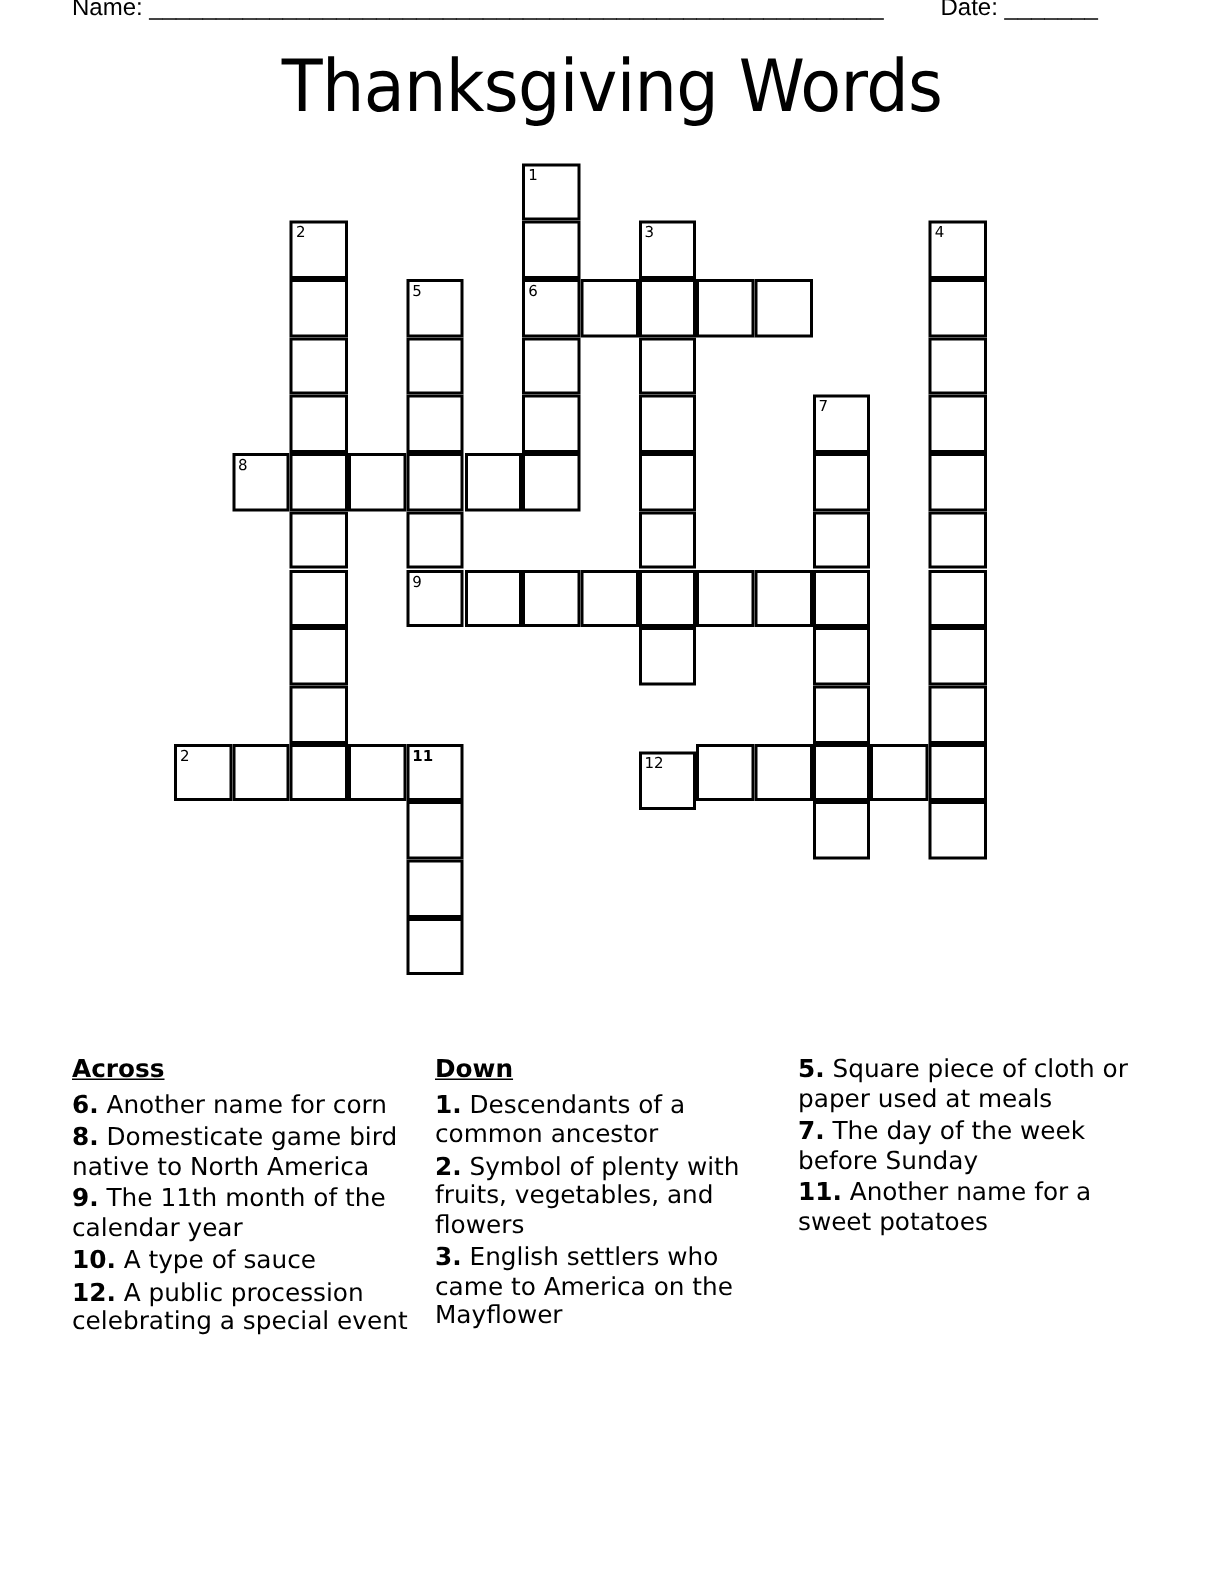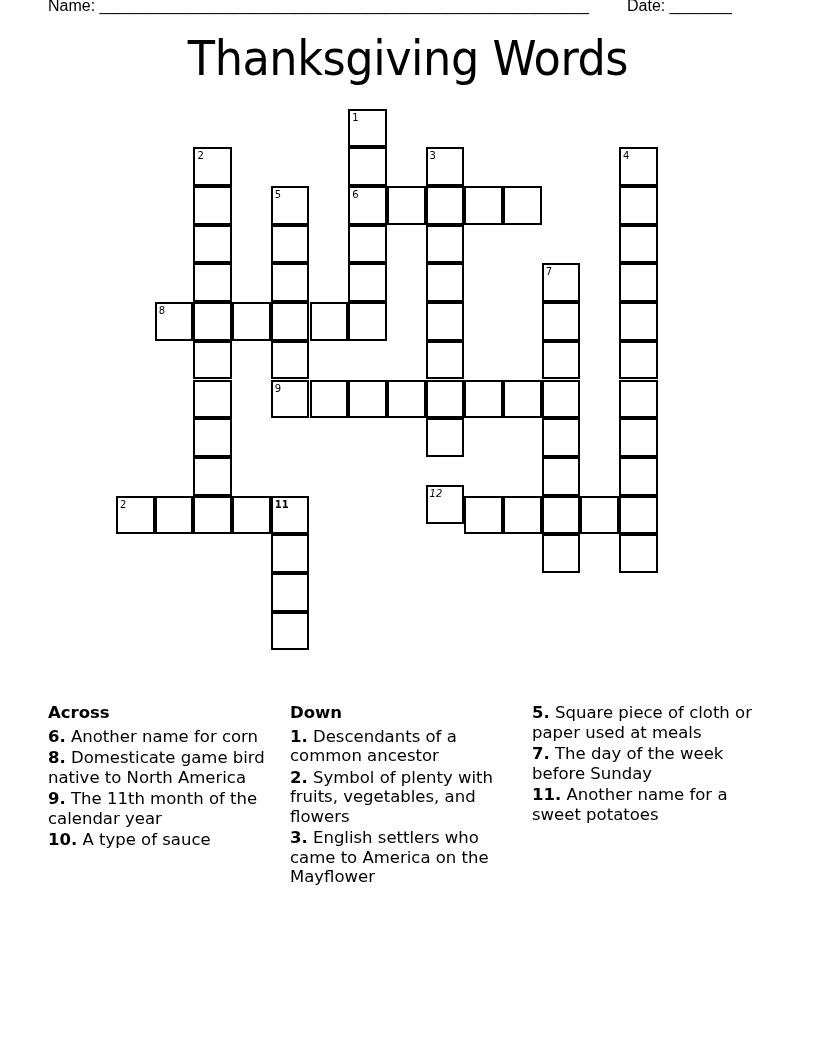--- a/index.html
+++ b/index.html
@@ -4,21 +4,21 @@
 <style>
   html, body { margin:0; padding:0; background:#fff; }
   body { width:816px; height:1056px; position:relative; overflow:hidden; color:#000; }
   .header-line { position:absolute; top:-3px; left:48px; font-family:"Liberation Sans", sans-serif; font-size:16px; white-space:pre; }
   .date-line { position:absolute; top:-3px; left:627px; font-family:"Liberation Sans", sans-serif; font-size:16px; white-space:pre; }
   .title { position:absolute; top:30px; left:0; width:816px; text-align:center; font-family:"DejaVu Sans", sans-serif; font-size:48px; letter-spacing:-0.5px; transform:scaleX(0.93); }
   .grid { position:absolute; left:0; top:0; width:816px; height:680px; }
   .cell { position:absolute; width:38.7px; height:38.7px; box-sizing:border-box; border:2px solid #000; background:#fff; margin-left:-1px; margin-top:-1px; }
   .cell .num { position:absolute; top:1px; left:2px; font-family:"DejaVu Sans", sans-serif; font-size:10px; line-height:11px; }
   .clues { position:absolute; top:703px; font-family:"DejaVu Sans", sans-serif; font-size:16.5px; line-height:19.5px; }
-  .clues .col-head { font-weight:bold; margin-bottom:4px; }
+  .clues .col-head { font-weight:bold; text-decoration:underline; margin-bottom:4px; }
   .clue { margin-bottom:2px; }
   .clue .n { font-weight:bold; }
   .col-across { left:48px; width:230px; }
   .col-down { left:290px; width:235px; }
   .col-down2 { left:532px; width:240px; }
 </style>
 </head>
 <body>
 
 <div class="header-line">Name: _______________________________________________________</div>
@@ -108,35 +108,36 @@
       <span class="num">2</span>
     </div>
     <div class="cell" style="left: 155.7px; top: 496.6px;"></div>
     <div class="cell" style="left: 233.1px; top: 496.6px;"></div>
     <div class="cell" style="left: 271.8px; top: 496.6px; font-weight: bold;">
       <span class="num">11</span>
     </div>
     <div class="cell" style="left: 271.8px; top: 535.3px;"></div>
     <div class="cell" style="left: 271.8px; top: 574px;"></div>
     <div class="cell" style="left: 271.8px; top: 612.7px;"></div>
-    <div class="cell" style="left: 426.6px; top: 486px; font-style: italic;">
+    <div class="cell" style="left: 426.6px; top: 502px;">
       <span class="num">12</span>
     </div>
     <div class="cell" style="left: 465.3px; top: 496.6px;"></div>
     <div class="cell" style="left: 504px; top: 496.6px;"></div>
     <div class="cell" style="left: 581.4px; top: 496.6px;"></div>
   </div>
 
 <div class="clues col-across">
   <div class="col-head">Across</div>
   <div id="across-list">
       <div class="clue"><span class="n">6.</span><span> Another name for corn</span></div>
       <div class="clue"><span class="n">8.</span><span> Domesticate game bird native to North America</span></div>
       <div class="clue"><span class="n">9.</span><span> The 11th month of the calendar year</span></div>
       <div class="clue"><span class="n">10.</span><span> A type of sauce</span></div>
+      <div class="clue"><span class="n">12.</span><span> A public procession celebrating a special event</span></div>
     </div>
 </div>
 <div class="clues col-down">
   <div class="col-head">Down</div>
   <div id="down-list">
       <div class="clue"><span class="n">1.</span><span> Descendants of a common ancestor</span></div>
       <div class="clue"><span class="n">2.</span><span> Symbol of plenty with fruits, vegetables, and flowers</span></div>
       <div class="clue"><span class="n">3.</span><span> English settlers who came to America on the Mayflower</span></div>
     </div>
 </div>

